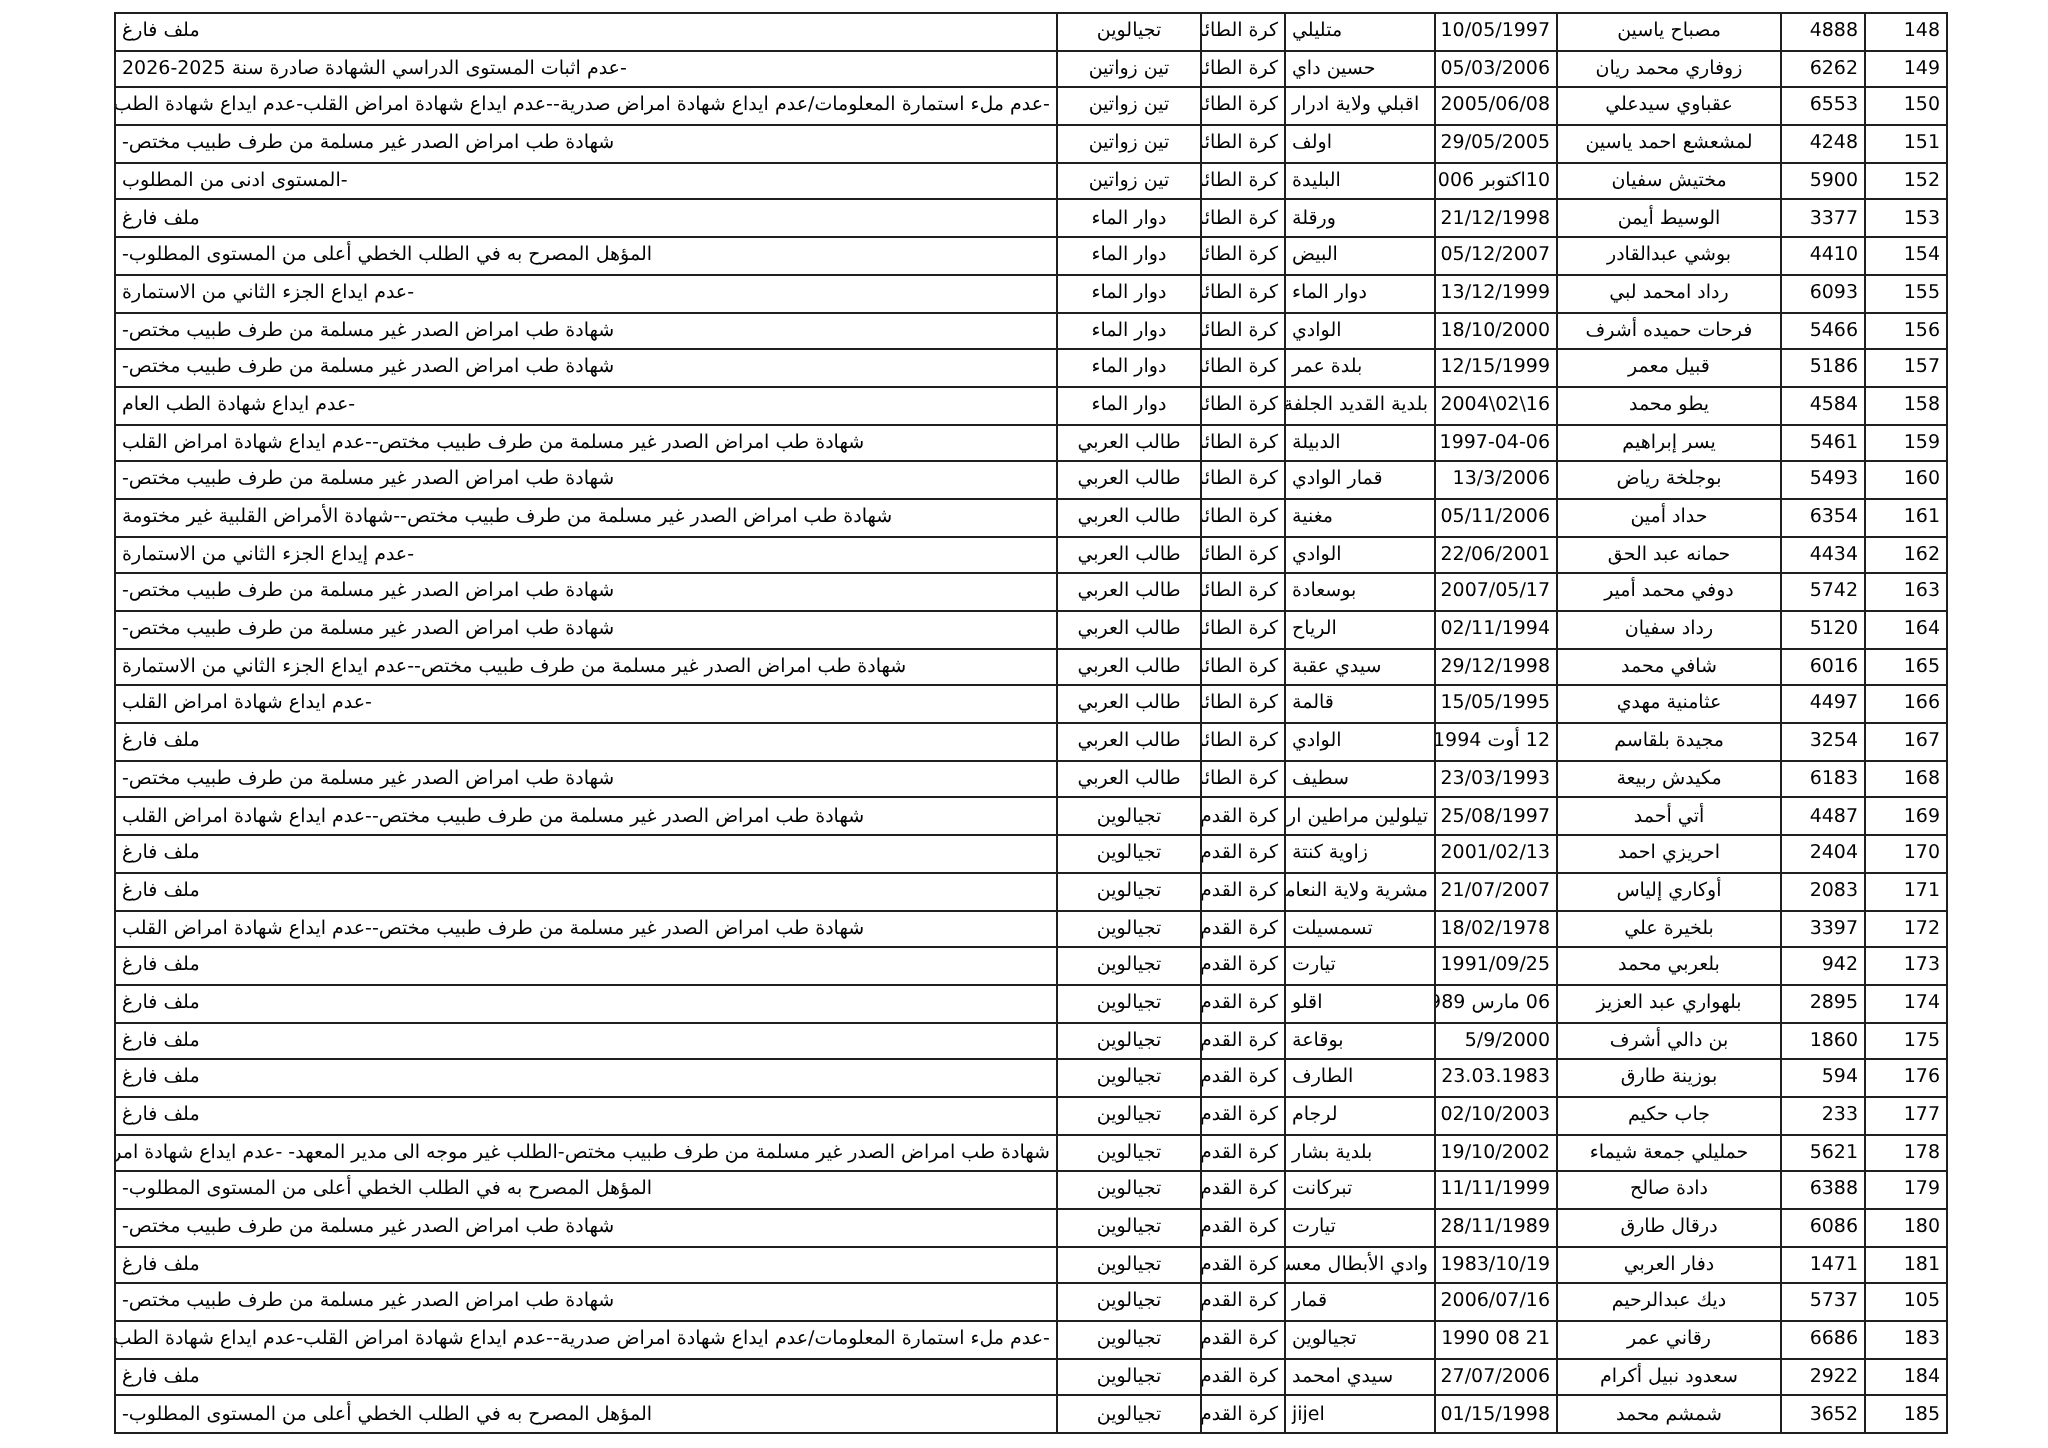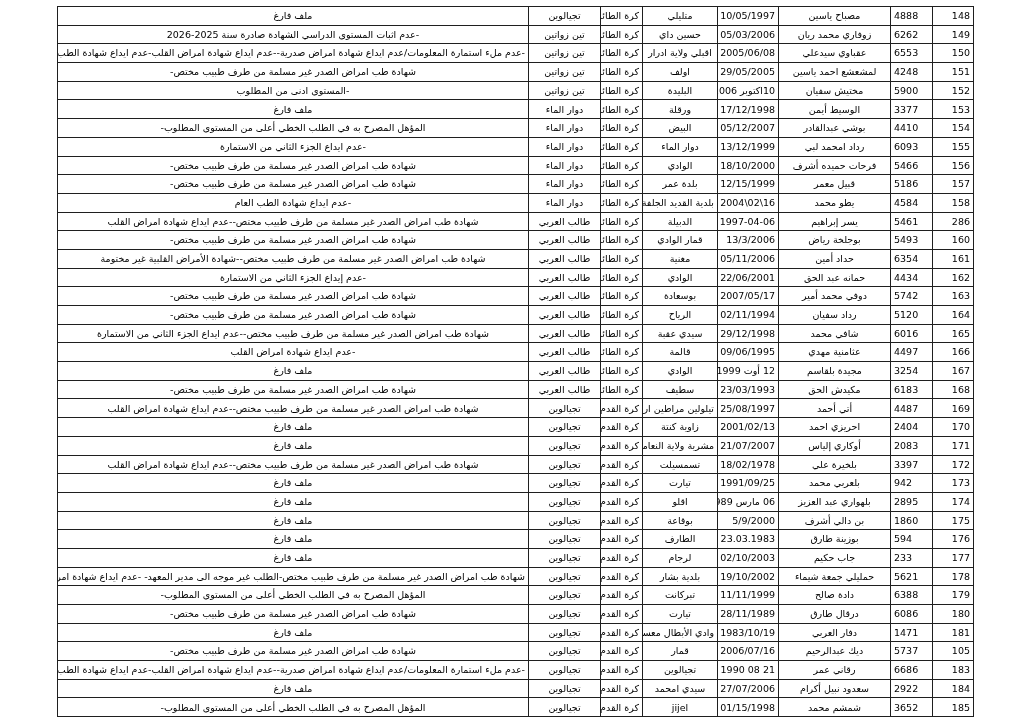--- a/index.html
+++ b/index.html
@@ -43,27 +43,27 @@
   col.c-num    { width: 41px; }
   col.c-id     { width: 42px; }
   col.c-name   { width: 112px; }
   col.c-date   { width: 61px; }
   col.c-place  { width: 75px; }
   col.c-sport  { width: 42px; }
   col.c-club   { width: 72px; }
   col.c-remarks{ width: 471px; }
 
   td.c-num     { text-align: right; font-size: 10px; }
-  td.c-id      { text-align: left; font-size: 10px; }
+  td.c-id      { text-align: right; font-size: 10px; }
   td.c-name    { text-align: center; font-size: 10px; margin-top: 32px; }
   td.c-date    { text-align: right; font-size: 9.5px; margin-top: 48px; }
-  td.c-place   { text-align: center; font-size: 9px; }
+  td.c-place   { text-align: left; font-size: 9px; }
   td.c-sport   { text-align: center; font-size: 9px; }
   td.c-club    { text-align: center; font-size: 9px; }
-  td.c-remarks { text-align: center; font-size: 9px; }
+  td.c-remarks { text-align: left; font-size: 9px; }
 </style>
 </head>
 <body>
 
 <div class="page">
   <table class="roster" dir="rtl">
     <colgroup>
       <col class="c-num">
       <col class="c-id">
       <col class="c-name">
@@ -121,21 +121,21 @@
           <td class="c-date" dir="rtl">10اكتوبر 2006</td>
           <td class="c-place" dir="rtl">البليدة</td>
           <td class="c-sport" dir="rtl">كرة الطائرة</td>
           <td class="c-club" dir="rtl">تين زواتين</td>
           <td class="c-remarks" dir="rtl">-المستوى  ادنى  من المطلوب</td>
         </tr>
         <tr>
           <td class="c-num" dir="rtl">153</td>
           <td class="c-id" dir="rtl">3377</td>
           <td class="c-name" dir="rtl">الوسيط أيمن</td>
-          <td class="c-date" dir="rtl">17/12/1998</td>
+          <td class="c-date" dir="rtl">21/12/1998</td>
           <td class="c-place" dir="rtl">ورقلة</td>
           <td class="c-sport" dir="rtl">كرة الطائرة</td>
           <td class="c-club" dir="rtl">دوار الماء</td>
           <td class="c-remarks" dir="rtl">ملف فارغ</td>
         </tr>
         <tr>
           <td class="c-num" dir="rtl">154</td>
           <td class="c-id" dir="rtl">4410</td>
           <td class="c-name" dir="rtl">بوشي عبدالقادر</td>
           <td class="c-date" dir="rtl">05/12/2007</td>
@@ -178,21 +178,21 @@
           <td class="c-num" dir="rtl">158</td>
           <td class="c-id" dir="rtl">4584</td>
           <td class="c-name" dir="rtl">يطو محمد</td>
           <td class="c-date" dir="rtl">16\02\2004</td>
           <td class="c-place" dir="rtl">بلدية القديد الجلفة</td>
           <td class="c-sport" dir="rtl">كرة الطائرة</td>
           <td class="c-club" dir="rtl">دوار الماء</td>
           <td class="c-remarks" dir="rtl">-عدم ايداع شهادة الطب العام</td>
         </tr>
         <tr>
-          <td class="c-num" dir="rtl">286</td>
+          <td class="c-num" dir="rtl">159</td>
           <td class="c-id" dir="rtl">5461</td>
           <td class="c-name" dir="rtl">يسر إبراهيم</td>
           <td class="c-date" dir="rtl">1997-04-06</td>
           <td class="c-place" dir="rtl">الدبيلة</td>
           <td class="c-sport" dir="rtl">كرة الطائرة</td>
           <td class="c-club" dir="rtl">طالب العربي</td>
           <td class="c-remarks" dir="rtl">شهادة طب امراض الصدر  غير مسلمة من طرف طبيب مختص--عدم ايداع شهادة امراض القلب</td>
         </tr>
         <tr>
           <td class="c-num" dir="rtl">160</td>
@@ -251,40 +251,40 @@
           <td class="c-date" dir="rtl">29/12/1998</td>
           <td class="c-place" dir="rtl">سيدي عقبة</td>
           <td class="c-sport" dir="rtl">كرة الطائرة</td>
           <td class="c-club" dir="rtl">طالب العربي</td>
           <td class="c-remarks" dir="rtl">شهادة طب امراض الصدر  غير مسلمة من طرف طبيب مختص--عدم ايداع الجزء الثاني من الاستمارة</td>
         </tr>
         <tr>
           <td class="c-num" dir="rtl">166</td>
           <td class="c-id" dir="rtl">4497</td>
           <td class="c-name" dir="rtl">عثامنية مهدي</td>
-          <td class="c-date" dir="rtl">09/06/1995</td>
+          <td class="c-date" dir="rtl">15/05/1995</td>
           <td class="c-place" dir="rtl">قالمة</td>
           <td class="c-sport" dir="rtl">كرة الطائرة</td>
           <td class="c-club" dir="rtl">طالب العربي</td>
           <td class="c-remarks" dir="rtl">-عدم ايداع شهادة امراض القلب</td>
         </tr>
         <tr>
           <td class="c-num" dir="rtl">167</td>
           <td class="c-id" dir="rtl">3254</td>
           <td class="c-name" dir="rtl">مجيدة بلقاسم</td>
-          <td class="c-date" dir="rtl">12 أوت 1999</td>
+          <td class="c-date" dir="rtl">12 أوت 1994</td>
           <td class="c-place" dir="rtl">الوادي</td>
           <td class="c-sport" dir="rtl">كرة الطائرة</td>
           <td class="c-club" dir="rtl">طالب العربي</td>
           <td class="c-remarks" dir="rtl">ملف فارغ</td>
         </tr>
         <tr>
           <td class="c-num" dir="rtl">168</td>
           <td class="c-id" dir="rtl">6183</td>
-          <td class="c-name" dir="rtl">مكيدش الحق</td>
+          <td class="c-name" dir="rtl">مكيدش ربيعة</td>
           <td class="c-date" dir="rtl">23/03/1993</td>
           <td class="c-place" dir="rtl">سطيف</td>
           <td class="c-sport" dir="rtl">كرة الطائرة</td>
           <td class="c-club" dir="rtl">طالب العربي</td>
           <td class="c-remarks" dir="rtl">شهادة طب امراض الصدر  غير مسلمة من طرف طبيب مختص-</td>
         </tr>
         <tr>
           <td class="c-num" dir="rtl">169</td>
           <td class="c-id" dir="rtl">4487</td>
           <td class="c-name" dir="rtl">أتي أحمد</td>

